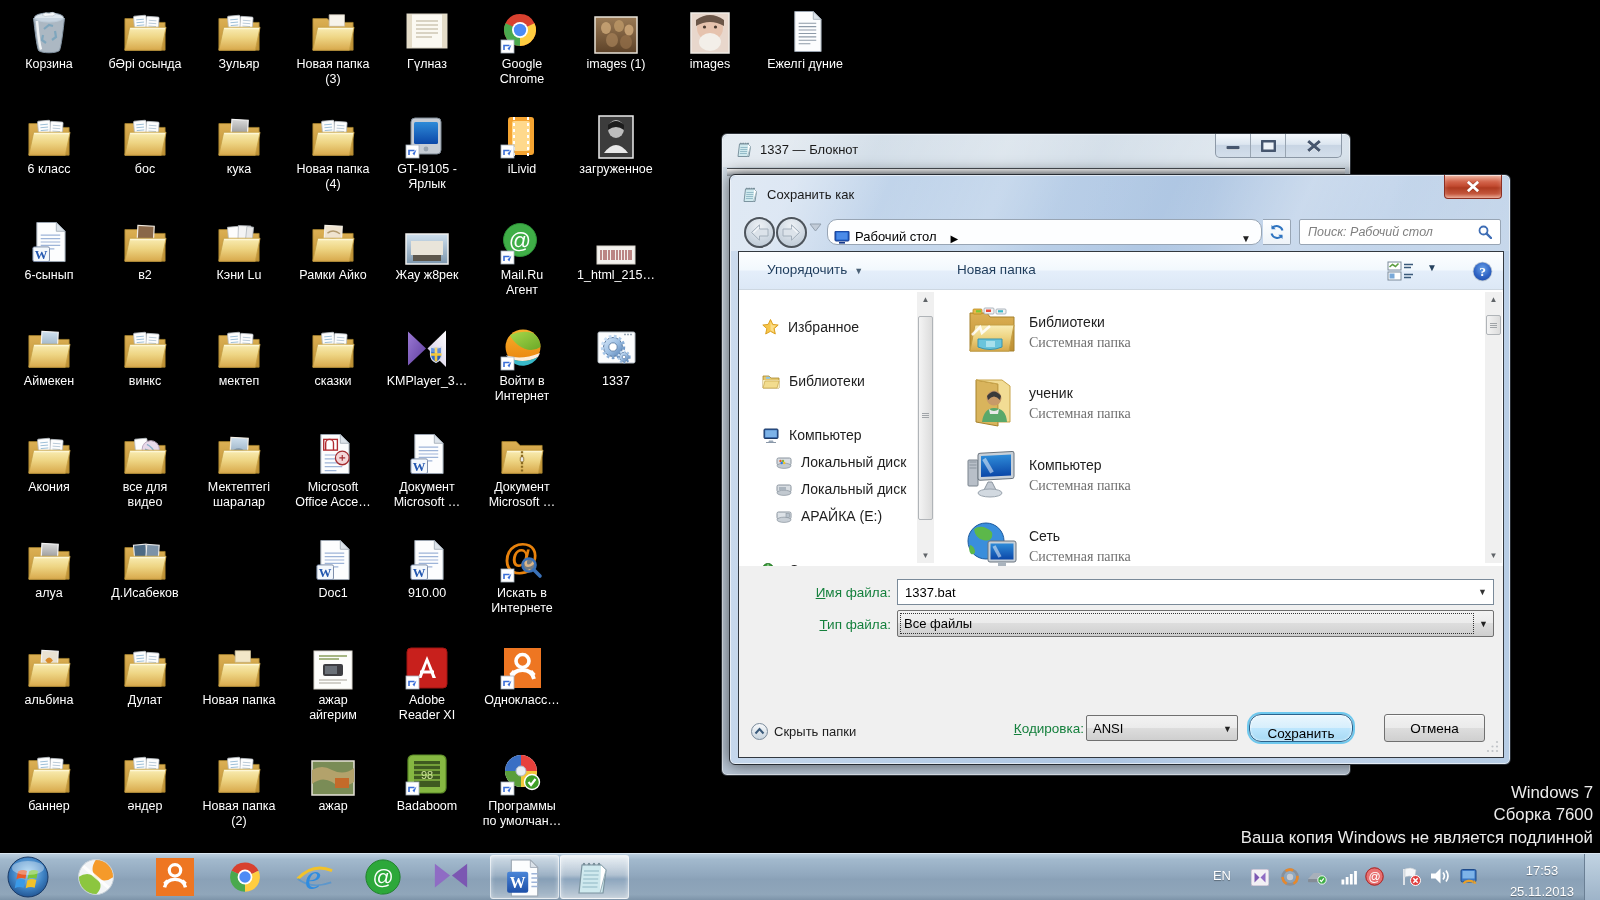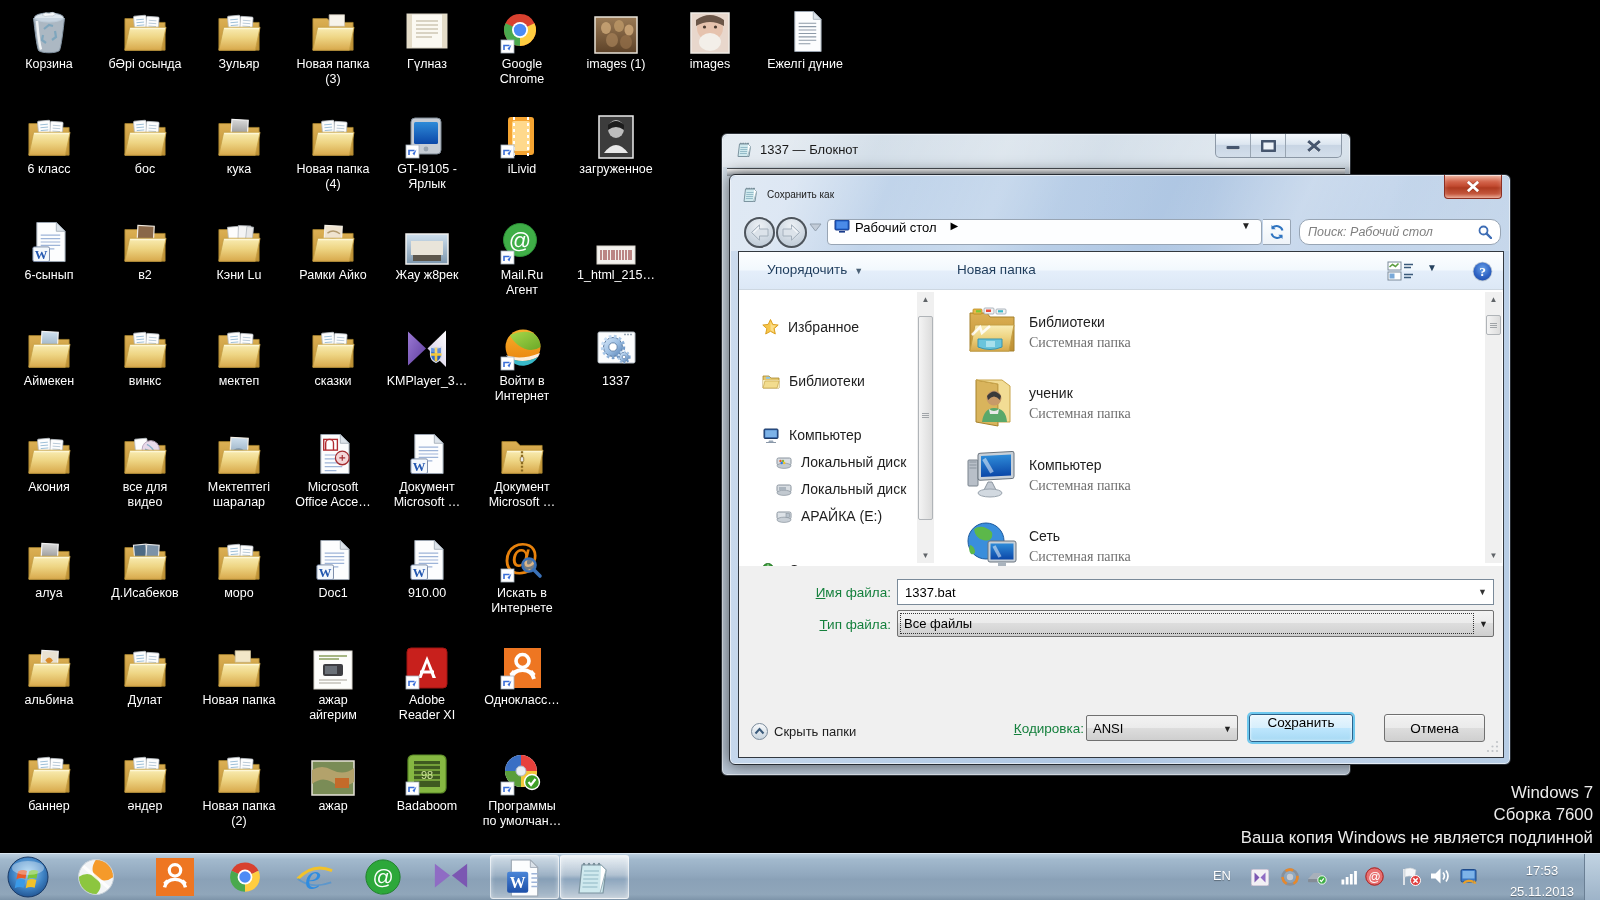--- a/index.html
+++ b/index.html
@@ -33,39 +33,39 @@
  border-radius:0 0 5px 5px;background:linear-gradient(#f4f8fc,#dce6f0 45%,#c8d5e4 50%,#d4dfeb);
  display:flex;box-sizing:border-box;}
 #npbtns .cb{flex:1;display:flex;align-items:center;justify-content:center;border-right:1px solid #99a5b2;}
 #npbtns .cb:last-child{border-right:none;flex:1.6;}
 #npband{position:absolute;left:5px;right:5px;top:34px;height:7px;background:linear-gradient(#fdfdfd,#c8cdd2 60%,#8e98a2);border-top:1px solid #4a4f55;}
 
 #dlg{position:absolute;left:729px;top:174px;width:782px;height:591px;border-radius:6px;
  border:1px solid #272c33;
  background:linear-gradient(100deg,#cddcee 0%,#b9cfe8 30%,#adc5e2 55%,#c0d3ea 75%,#b6cce4 100%);
  box-shadow:inset 0 0 0 1px rgba(255,255,255,.6), 0 0 16px rgba(0,0,0,.6);box-sizing:border-box;}
-#dtitle{position:absolute;left:12px;top:11px;font-size:10px;color:#1a1a1a;display:flex;align-items:center;gap:8px;}
+#dtitle{position:absolute;left:12px;top:11px;font-size:13px;color:#1a1a1a;display:flex;align-items:center;gap:8px;}
 #dclose{position:absolute;right:8px;top:0px;width:58px;height:24px;border:1px solid #8c2f23;border-top:none;border-radius:0 0 4px 4px;
  background:linear-gradient(#f0b5a2 0%,#d2634a 30%,#c24a30 48%,#ae3a20 56%,#c4563c 82%,#e8a18b 100%);
  box-shadow:inset 0 1px 0 rgba(255,255,255,.55),inset 0 0 5px rgba(255,255,255,.25);
  display:flex;align-items:center;justify-content:center;box-sizing:border-box;}
 #dlg:before{content:"";position:absolute;left:1px;right:1px;top:1px;height:75px;border-radius:6px 6px 0 0;
  background:linear-gradient(115deg,rgba(255,255,255,.38) 0 8%,rgba(255,255,255,0) 20%,rgba(255,255,255,.22) 34%,rgba(255,255,255,.05) 42%,rgba(255,255,255,0) 55%,rgba(255,255,255,.28) 72%,rgba(255,255,255,.06) 84%,rgba(255,255,255,.18) 100%);pointer-events:none;}
 #np:before{content:"";position:absolute;left:1px;right:1px;top:1px;height:32px;border-radius:6px 6px 0 0;
  background:linear-gradient(115deg,rgba(255,255,255,.4) 0 10%,rgba(255,255,255,.02) 25%,rgba(255,255,255,.25) 45%,rgba(255,255,255,.04) 60%,rgba(255,255,255,.3) 82%,rgba(255,255,255,.1) 100%);pointer-events:none;}
 
 .navbtn{position:absolute;top:42px;width:31px;height:31px;border-radius:50%;}
 #navback{left:14px;background:radial-gradient(circle at 50% 30%,#eef2f6,#ccd6e0 55%,#b4c1ce);box-shadow:inset 0 0 0 2px #4d545c,0 0 2px rgba(255,255,255,.6);}
 #navfwd{left:46px;background:radial-gradient(circle at 50% 30%,#eef2f6,#ccd6e0 55%,#b4c1ce);box-shadow:inset 0 0 0 2px #4d545c,0 0 2px rgba(255,255,255,.6);}
 #addr{position:absolute;left:97px;top:44px;width:435px;height:26px;background:#fdfeff;border:1px solid #98a5b4;
- border-radius:4px;box-sizing:border-box;display:flex;align-items:flex-start;font-size:13px;color:#000;}
+ border-radius:10px;box-sizing:border-box;display:flex;align-items:flex-end;font-size:13px;color:#000;}
 #refresh{position:absolute;left:533px;top:44px;width:28px;height:26px;border:1px solid #98a5b4;border-left:none;
  background:linear-gradient(#fdfeff,#eef3f8);box-sizing:border-box;display:flex;align-items:center;justify-content:center;border-radius:0 2px 2px 0;}
 #search{position:absolute;left:569px;top:44px;width:202px;height:26px;background:#fff;border:1px solid #98a5b4;
- border-radius:10px;box-sizing:border-box;display:flex;align-items:center;font-size:12.5px;color:#808080;font-style:italic;}
+ border-radius:2px;box-sizing:border-box;display:flex;align-items:center;font-size:12.5px;color:#808080;font-style:italic;}
 
 #client{position:absolute;left:8px;top:76px;width:766px;height:507px;border:1px solid #32383f;box-sizing:border-box;background:#f0f0f0;box-shadow:inset 0 0 0 1px rgba(70,80,92,.55);}
 #cmdrow{position:absolute;left:0;top:0;width:100%;height:38px;
  background:linear-gradient(#fdfeff,#f2f8fd 48%,#e4eefa 52%,#dce8f6);border-bottom:1px solid #cdd7e1;box-sizing:border-box;
  font-size:13.5px;color:#1e3c5c;}
 #dbrowse{position:absolute;left:0;top:38px;width:764px;height:276px;background:#fff;}
 .sbitem{position:absolute;left:23px;height:22px;display:flex;align-items:center;gap:9px;font-size:14px;color:#1e1e1e;margin-top:12px;}
 .sbitem.sub{left:37px;}
 #sbscroll{position:absolute;left:178px;top:2px;width:17px;height:271px;background:#f0f0f0;}
 .sar{position:absolute;left:0;width:17px;height:15px;font-size:8px;color:#606468;text-align:center;line-height:15px;background:#f0f0f0;}
@@ -81,22 +81,22 @@
 #flthumb:after{content:"";position:absolute;left:3px;top:7px;width:7px;height:1px;border-top:1px solid #a0a4a8;border-bottom:3px double #a0a4a8;}
 
 #dfoot{position:absolute;left:0;top:314px;width:764px;height:191px;background:#f0f0f0;font-size:13.5px;}
 .lbl{position:absolute;font-size:13.5px;color:#15803d;}
 .inp{position:absolute;background:#fff;border:1px solid #7a8a99;box-sizing:border-box;font-size:13px;color:#000;display:flex;align-items:center;}
 .combo{position:absolute;border:1px solid #707070;box-sizing:border-box;font-size:13px;color:#000;display:flex;align-items:center;
  background:linear-gradient(#f2f2f2,#ebebeb 50%,#dddddd 50%,#cfcfcf);border-radius:2px;}
 .cmbtn{position:absolute;right:1px;top:1px;bottom:1px;width:17px;display:flex;align-items:center;justify-content:center;border-radius:0 2px 2px 0;}
 .focusrect{position:absolute;left:2px;top:2px;right:19px;bottom:2px;border:1px dotted #333;}
 #hide{position:absolute;left:12px;top:157px;display:flex;align-items:center;gap:6px;font-size:13px;color:#1e1e1e;}
-#bsave{position:absolute;left:510px;top:148px;width:104px;height:28px;border:1px solid #2c628b;border-radius:3px;
- background:linear-gradient(#eaf6fd,#d7effc 49%,#bde6fd 51%,#a6d9f4);display:flex;align-items:flex-start;justify-content:center;
+#bsave{position:absolute;left:510px;top:148px;width:104px;height:28px;border:1px solid #2c628b;border-radius:12px;
+ background:linear-gradient(#eaf6fd,#d7effc 49%,#bde6fd 51%,#a6d9f4);display:flex;align-items:flex-end;justify-content:center;
  box-shadow:0 0 0 2px #6ec8ee,inset 0 0 3px #fff;box-sizing:border-box;color:#000;}
 #bcancel{position:absolute;left:645px;top:148px;width:101px;height:28px;border:1px solid #707070;border-radius:3px;
  background:linear-gradient(#f2f2f2,#ebebeb 49%,#dddddd 51%,#cfcfcf);display:flex;align-items:center;justify-content:center;
  box-shadow:inset 0 1px 0 #fcfcfc;box-sizing:border-box;color:#000;}
 </style></head>
 <body>
 <div id="desk">
 <svg width="0" height="0" style="position:absolute">
 <defs>
 <linearGradient id="gfb" x1="0" y1="0" x2="0" y2="1">
@@ -618,30 +618,20 @@
       <div class="g">
         <svg width="46" height="44" viewBox="0 0 48 44">
           <use href="#fb"></use>
           <rect x="13" y="5" width="13" height="24" fill="#4d6a84" stroke="#e8e8e8" stroke-width="1.2" transform="rotate(-5 19 17)"></rect>
           <rect x="25" y="5" width="13" height="24" fill="#7d93a8" stroke="#e8e8e8" stroke-width="1.2" transform="rotate(4 31 17)"></rect>
           <use href="#ff"></use>
         </svg>
       </div>
       <div class="lb">Д.Исабеков</div>
     </div>
-<div class="ic" style="left:191px;top:535px">
-      <div class="g">
-        <svg width="46" height="44" viewBox="0 0 48 44">
-          <use href="#fb"></use>
-          <use href="#d2"></use>
-          <use href="#ff"></use>
-        </svg>
-      </div>
-      <div class="lb">моро</div>
-    </div>
 <div class="ic" style="left:285px;top:535px">
       <div class="g">
         <svg width="40" height="44" viewBox="0 0 41 44">
           <use href="#wdoc"></use>
         </svg>
       </div>
       <div class="lb">Doc1</div>
     </div>
 <div class="ic" style="left:379px;top:535px">
       <div class="g">

